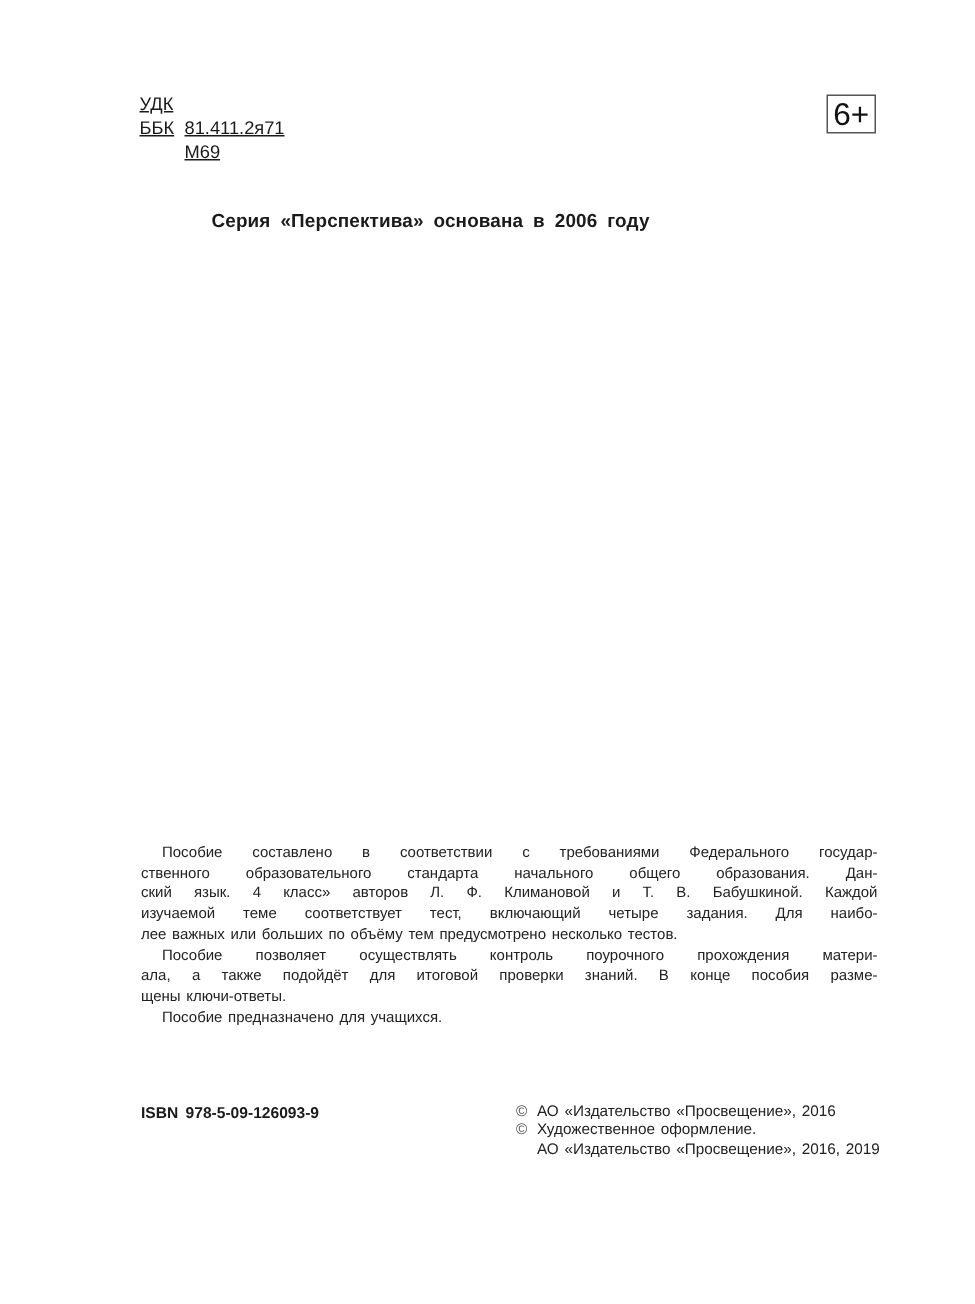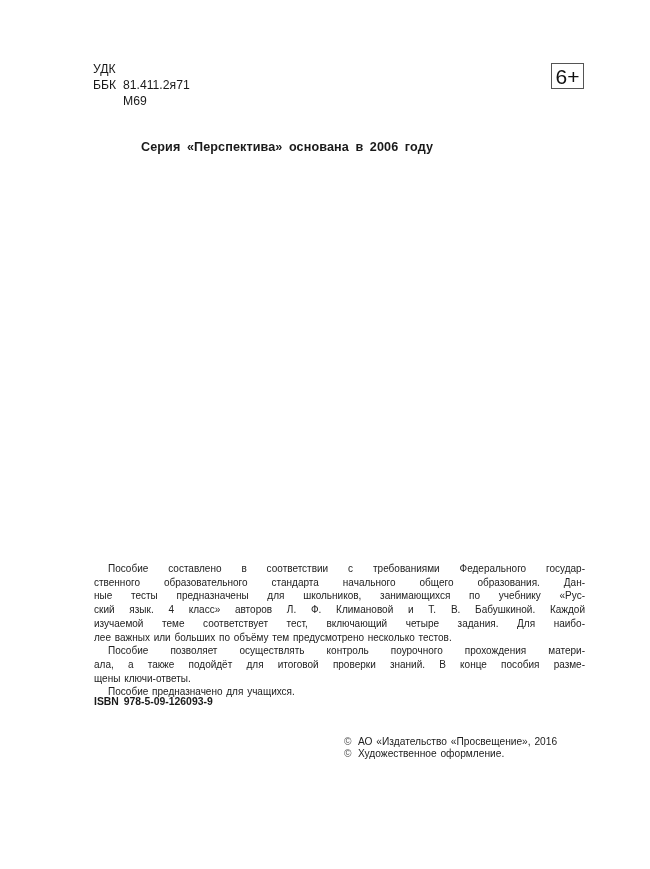--- a/index.html
+++ b/index.html
@@ -17,21 +17,21 @@
     }
     .abs { position: absolute; }
 
     
     .catalog {
       left: 93px;
       top: 61px;
       font-size: 12.2px;
       line-height: 16px;
     }
-    .catalog-row { display: flex; white-space: nowrap; }
+    .catalog-row { display: flex; white-space: nowrap; text-decoration: underline; }
     .catalog-key { width: 30px; display: inline-block; }
     .catalog-val { display: inline-block; }
 
     
     .age-badge {
       left: 551px;
       top: 63px;
       width: 33px;
       height: 26px;
       border: 1px solid #555;
@@ -77,21 +77,21 @@
       word-spacing: 1px;
     }
     .annotation .line.last {
       text-align-last: left;
     }
     .annotation .line.indent { padding-left: 14px; }
 
     
     .isbn {
       left: 94px;
-      top: 696px;
+      top: 737px;
       font-size: 10.4px;
       font-weight: bold;
       white-space: nowrap;
       word-spacing: 2px;
     }
 
     
     .copyright {
       left: 344px;
       top: 736px;
@@ -122,21 +122,20 @@
 </div>
 
 <div class="abs age-badge">6+</div>
 
 <div class="abs series">Серия «Перспектива» основана в 2006 году</div>
 
 <div class="abs annotation">
   <p>
     <span class="line indent">Пособие составлено в соответствии с требованиями Федерального государ-</span>
     <span class="line">ственного образовательного стандарта начального общего образования. Дан-</span>
-    <span class="line">ные тесты предназначены для школьников, занимающихся по учебнику «Рус-</span>
     <span class="line">ский язык. 4 класс» авторов Л. Ф. Климановой и Т. В. Бабушкиной. Каждой</span>
     <span class="line">изучаемой теме соответствует тест, включающий четыре задания. Для наибо-</span>
     <span class="line last">лее важных или больших по объёму тем предусмотрено несколько тестов.</span>
   </p>
   <p>
     <span class="line indent">Пособие позволяет осуществлять контроль поурочного прохождения матери-</span>
     <span class="line">ала, а также подойдёт для итоговой проверки знаний. В конце пособия разме-</span>
     <span class="line last">щены ключи-ответы.</span>
   </p>
   <p>
@@ -148,13 +147,17 @@
 
 <div class="abs copyright">
   <div class="copyright-row">
     <span class="copyright-sym">©</span>
     <span class="copyright-text">АО «Издательство «Просвещение», 2016</span>
   </div>
   <div class="copyright-row">
     <span class="copyright-sym">©</span>
     <span class="copyright-text">Художественное оформление.</span>
   </div>
+  <div class="copyright-row">
+    <span class="copyright-sym"></span>
+    <span class="copyright-text">АО «Издательство «Просвещение», 2016, 2019</span>
+  </div>
 </div>
 
 </body></html>

